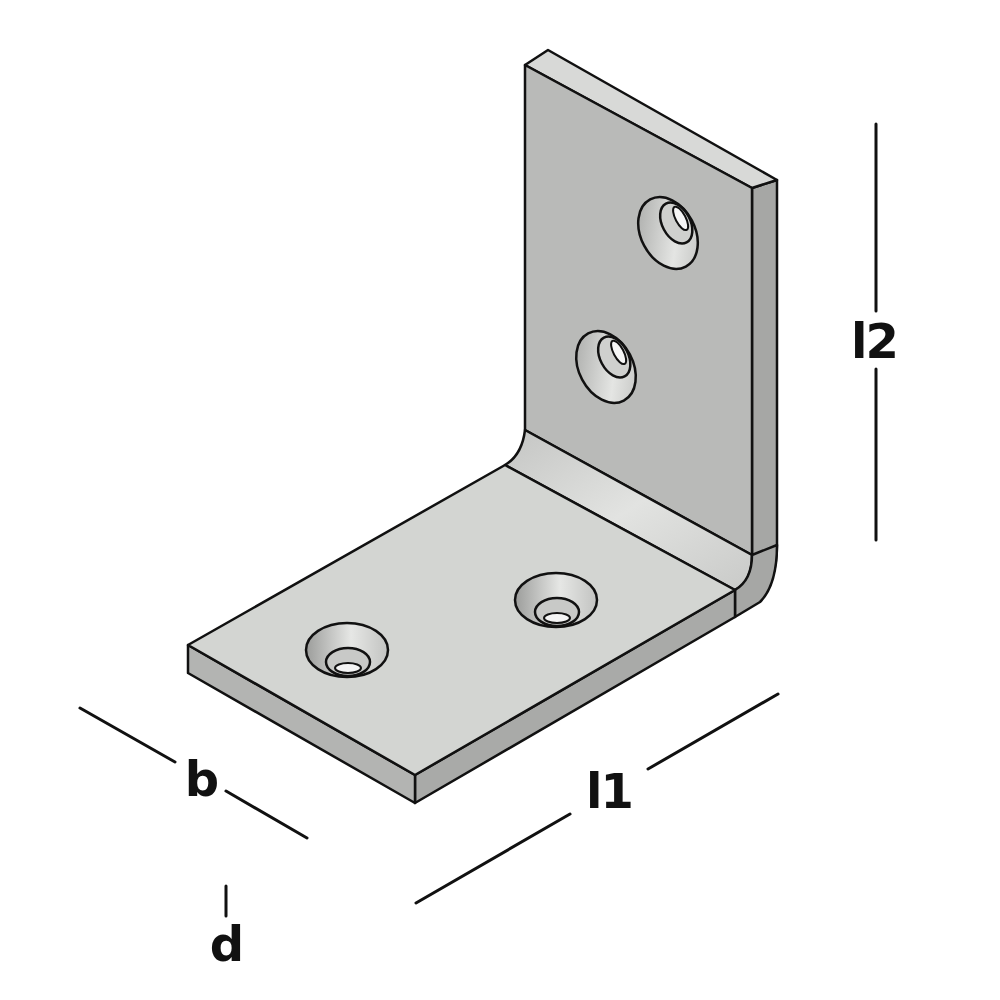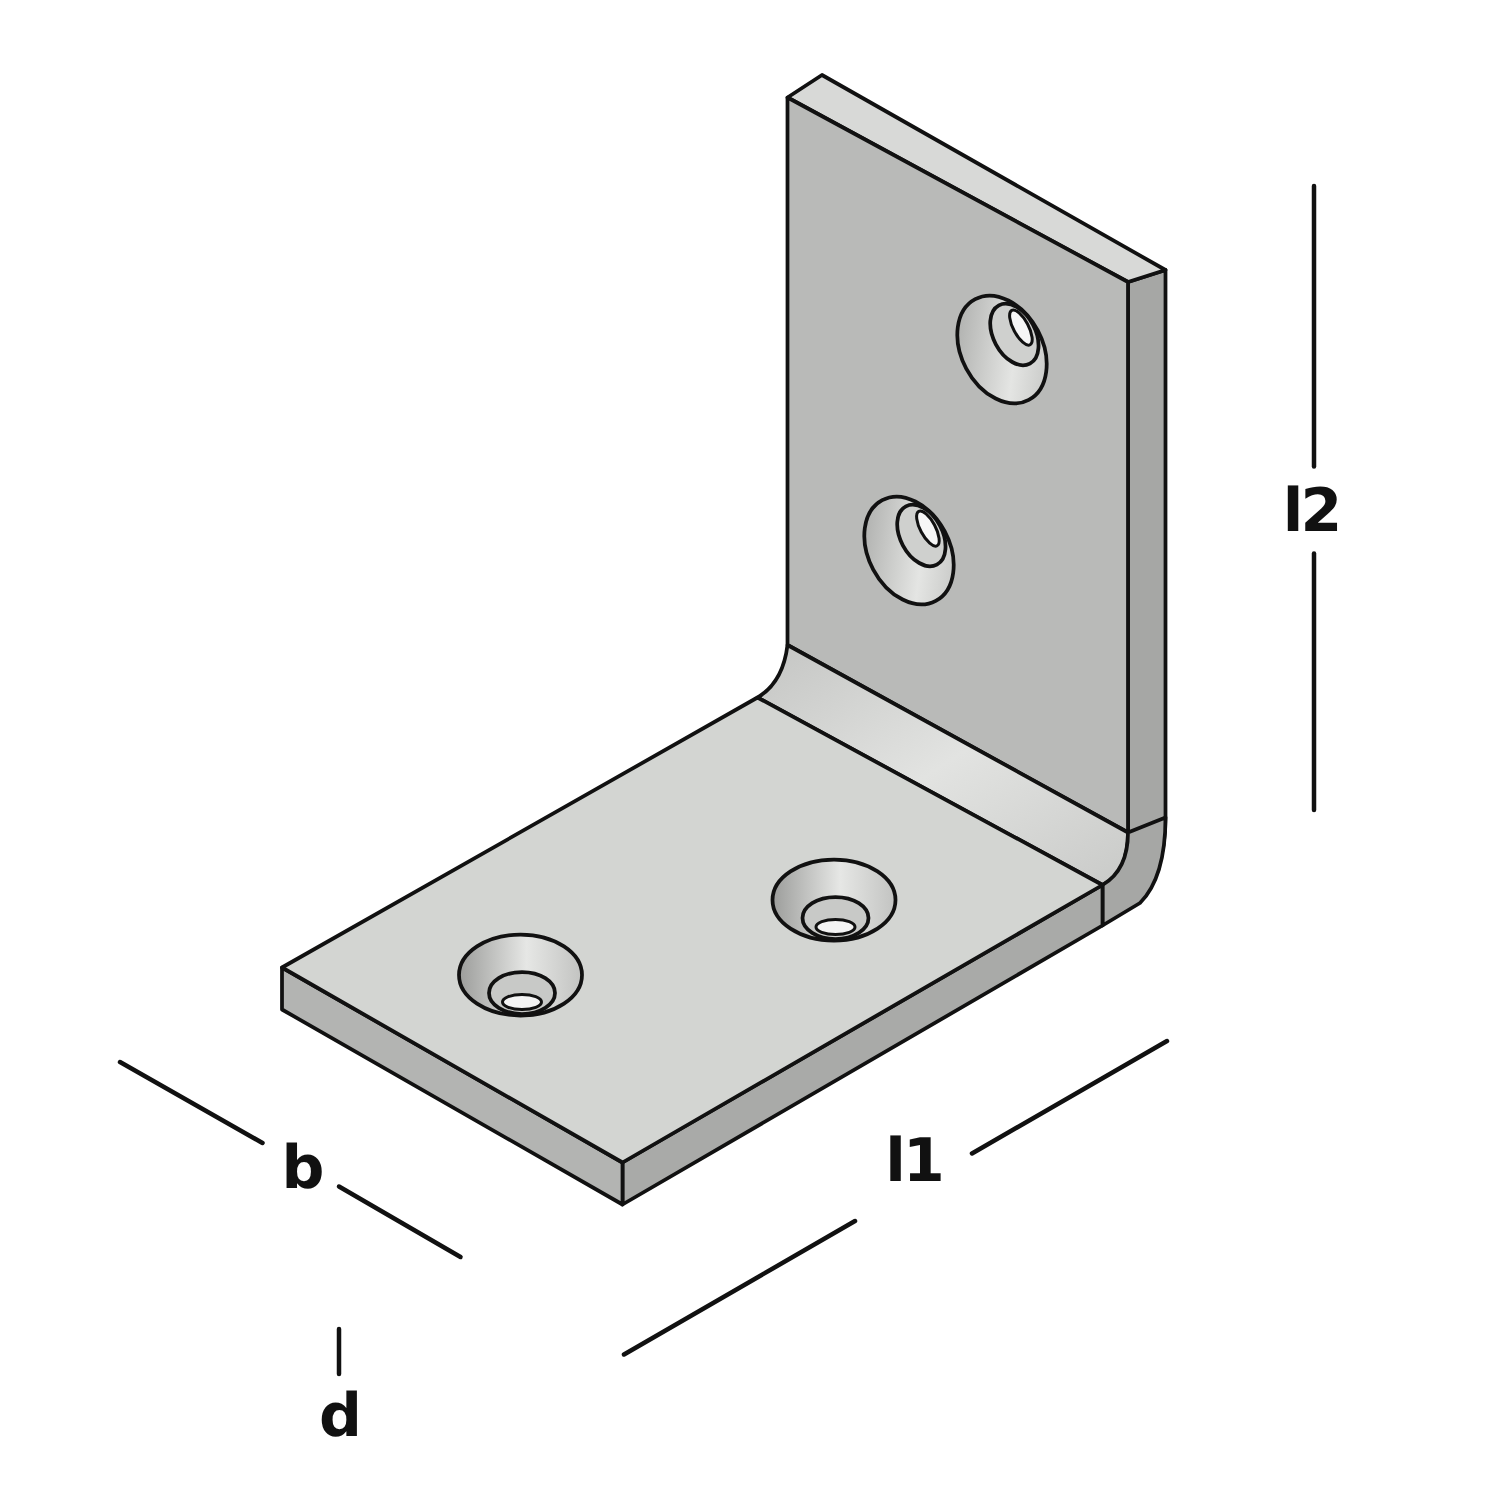--- a/index.html
+++ b/index.html
@@ -18,21 +18,21 @@
       position: absolute;
       left: 0;
       top: 0;
       width: 1000px;
       height: 1000px;
     }
     .dim-label {
       position: absolute;
       font-family: "DejaVu Sans", sans-serif;
       font-weight: bold;
-      font-size: 40px;
+      font-size: 48px;
       line-height: 1;
       color: #111111;
       transform: translate(-50%, -50%);
       white-space: nowrap;
       letter-spacing: -2px;
     }
   </style>
 </head>
 <body>
 
@@ -111,14 +111,14 @@
 
     <line x1="648" y1="769" x2="778" y2="694"></line>
     <line x1="416" y1="903" x2="570" y2="814"></line>
 
     <line x1="226" y1="886" x2="226" y2="916"></line>
   </g>
 </svg>
 
 <div class="dim-label" style="left:874px; top:341px;">l2</div>
 <div class="dim-label" style="left:201px; top:779px;">b</div>
-<div class="dim-label" style="left:609px; top:774px;text-align:right;">l1</div>
+<div class="dim-label" style="left:609px; top:791px;text-align:right;">l1</div>
 <div class="dim-label" style="left:226px; top:944px;">d</div>
 
 </body></html>

